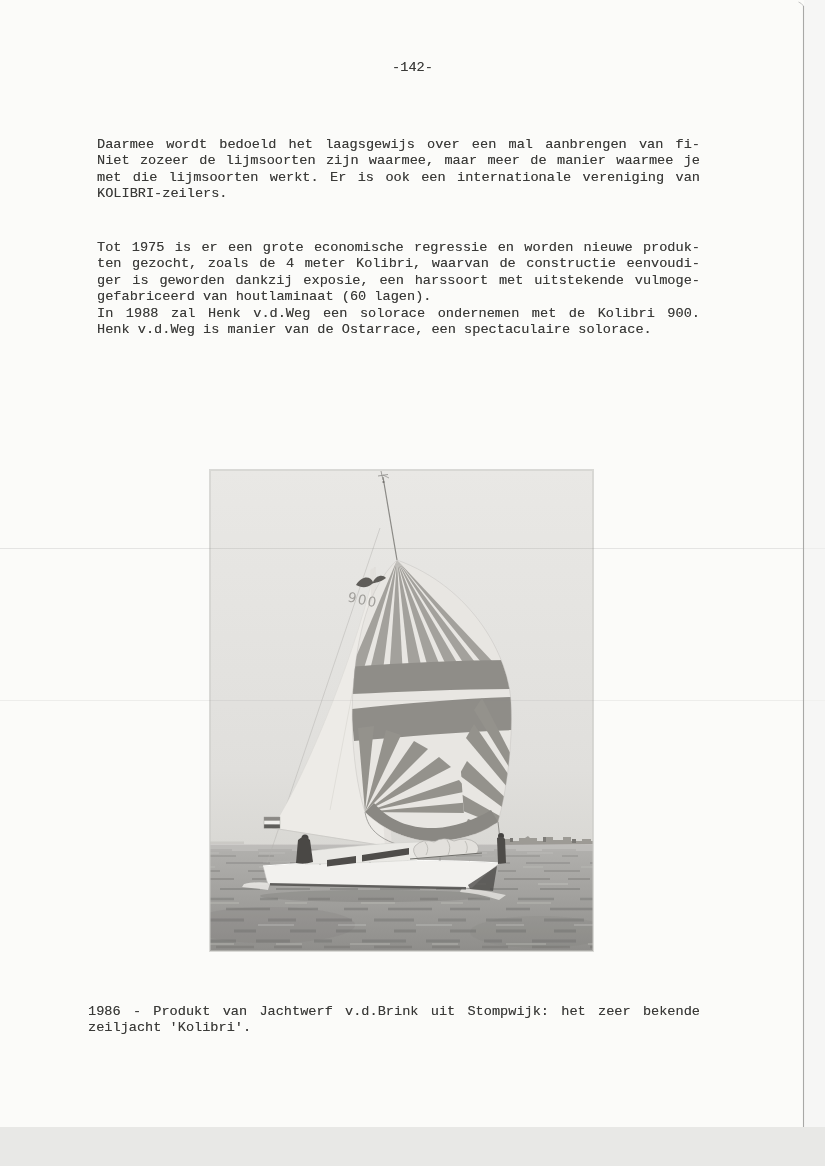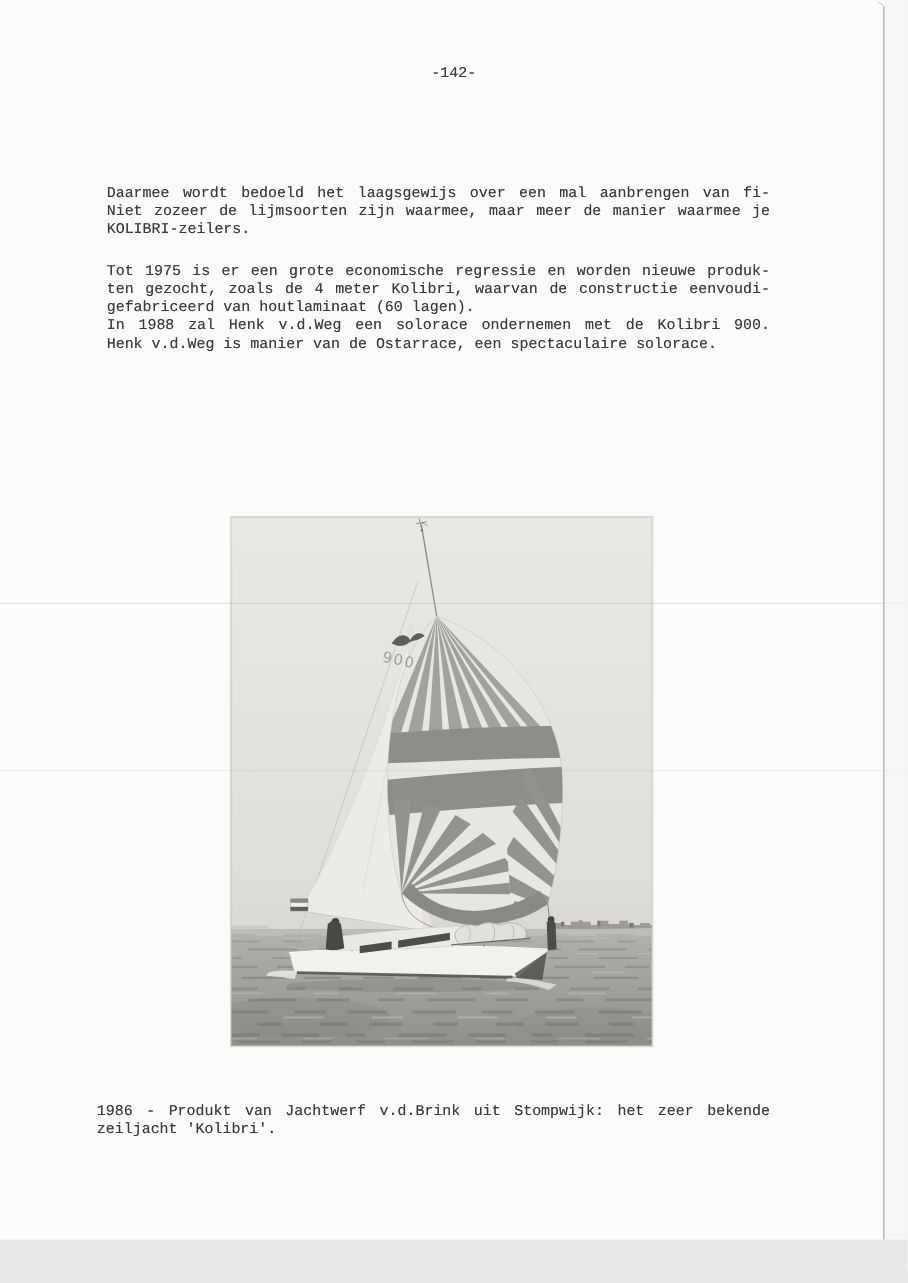--- a/index.html
+++ b/index.html
@@ -5,21 +5,21 @@
   html,body{margin:0;padding:0;background:#e8e8e6;}
   .page{
     position:relative;width:825px;height:1127px;background:#fbfbf9;
     font-family:"Liberation Mono","DejaVu Sans Mono",monospace;
     color:#3a3a38;overflow:hidden;padding-left:38px;
   }
   .typewriter{font-size:13.6px;line-height:16.4px;
     text-shadow:0 0 0.5px rgba(56,56,54,0.55);}
   .page-number{position:absolute;top:60px;left:0;width:825px;text-align:center;}
   .para{position:absolute;left:97px;width:603px;}
-  .para-1{top:137px;margin-top:32px;}
+  .para-1{top:137px;}
   .para-2{top:240px;}
   .caption{position:absolute;left:88px;top:1004px;width:612px;}
   .line{height:16.4px;white-space:pre;}
   .line.j{white-space:normal;text-align:justify;text-align-last:justify;text-justify:inter-word;}
   .photo{
     position:absolute;left:210px;top:470px;width:383px;height:481px;
     outline:1px solid rgba(190,189,186,0.55);
     background:#e7e6e3;
   }
   .photo svg{display:block;width:383px;height:481px;}
@@ -31,26 +31,28 @@
 </head>
 <body>
 
 <div class="page">
 
   <div class="page-number typewriter">-142-</div>
 
   <div class="para para-1 typewriter">
       <div class="line j">Daarmee wordt bedoeld het laagsgewijs over een mal aanbrengen van fi-</div>
       <div class="line j">Niet zozeer de lijmsoorten zijn waarmee, maar meer de manier waarmee je</div>
+      <div class="line j">met die lijmsoorten werkt. Er is ook een internationale vereniging van</div>
       <div class="line">KOLIBRI-zeilers.</div>
     </div>
 
   <div class="para para-2 typewriter">
       <div class="line j">Tot 1975 is er een grote economische regressie en worden nieuwe produk-</div>
       <div class="line j">ten gezocht, zoals de 4 meter Kolibri, waarvan de constructie eenvoudi-</div>
+      <div class="line j">ger is geworden dankzij exposie, een harssoort met uitstekende vulmoge-</div>
       <div class="line">gefabriceerd van houtlaminaat (60 lagen).</div>
       <div class="line j">In 1988 zal Henk v.d.Weg een solorace ondernemen met de Kolibri 900.</div>
       <div class="line">Henk v.d.Weg is manier van de Ostarrace, een spectaculaire solorace.</div>
     </div>
 
   <div class="photo">
     <svg viewBox="0 0 383 481" xmlns="http://www.w3.org/2000/svg">
       <defs>
         <linearGradient id="skyg" x1="0" y1="0" x2="0" y2="1">
           <stop offset="0" stop-color="#e9e8e5"></stop>

